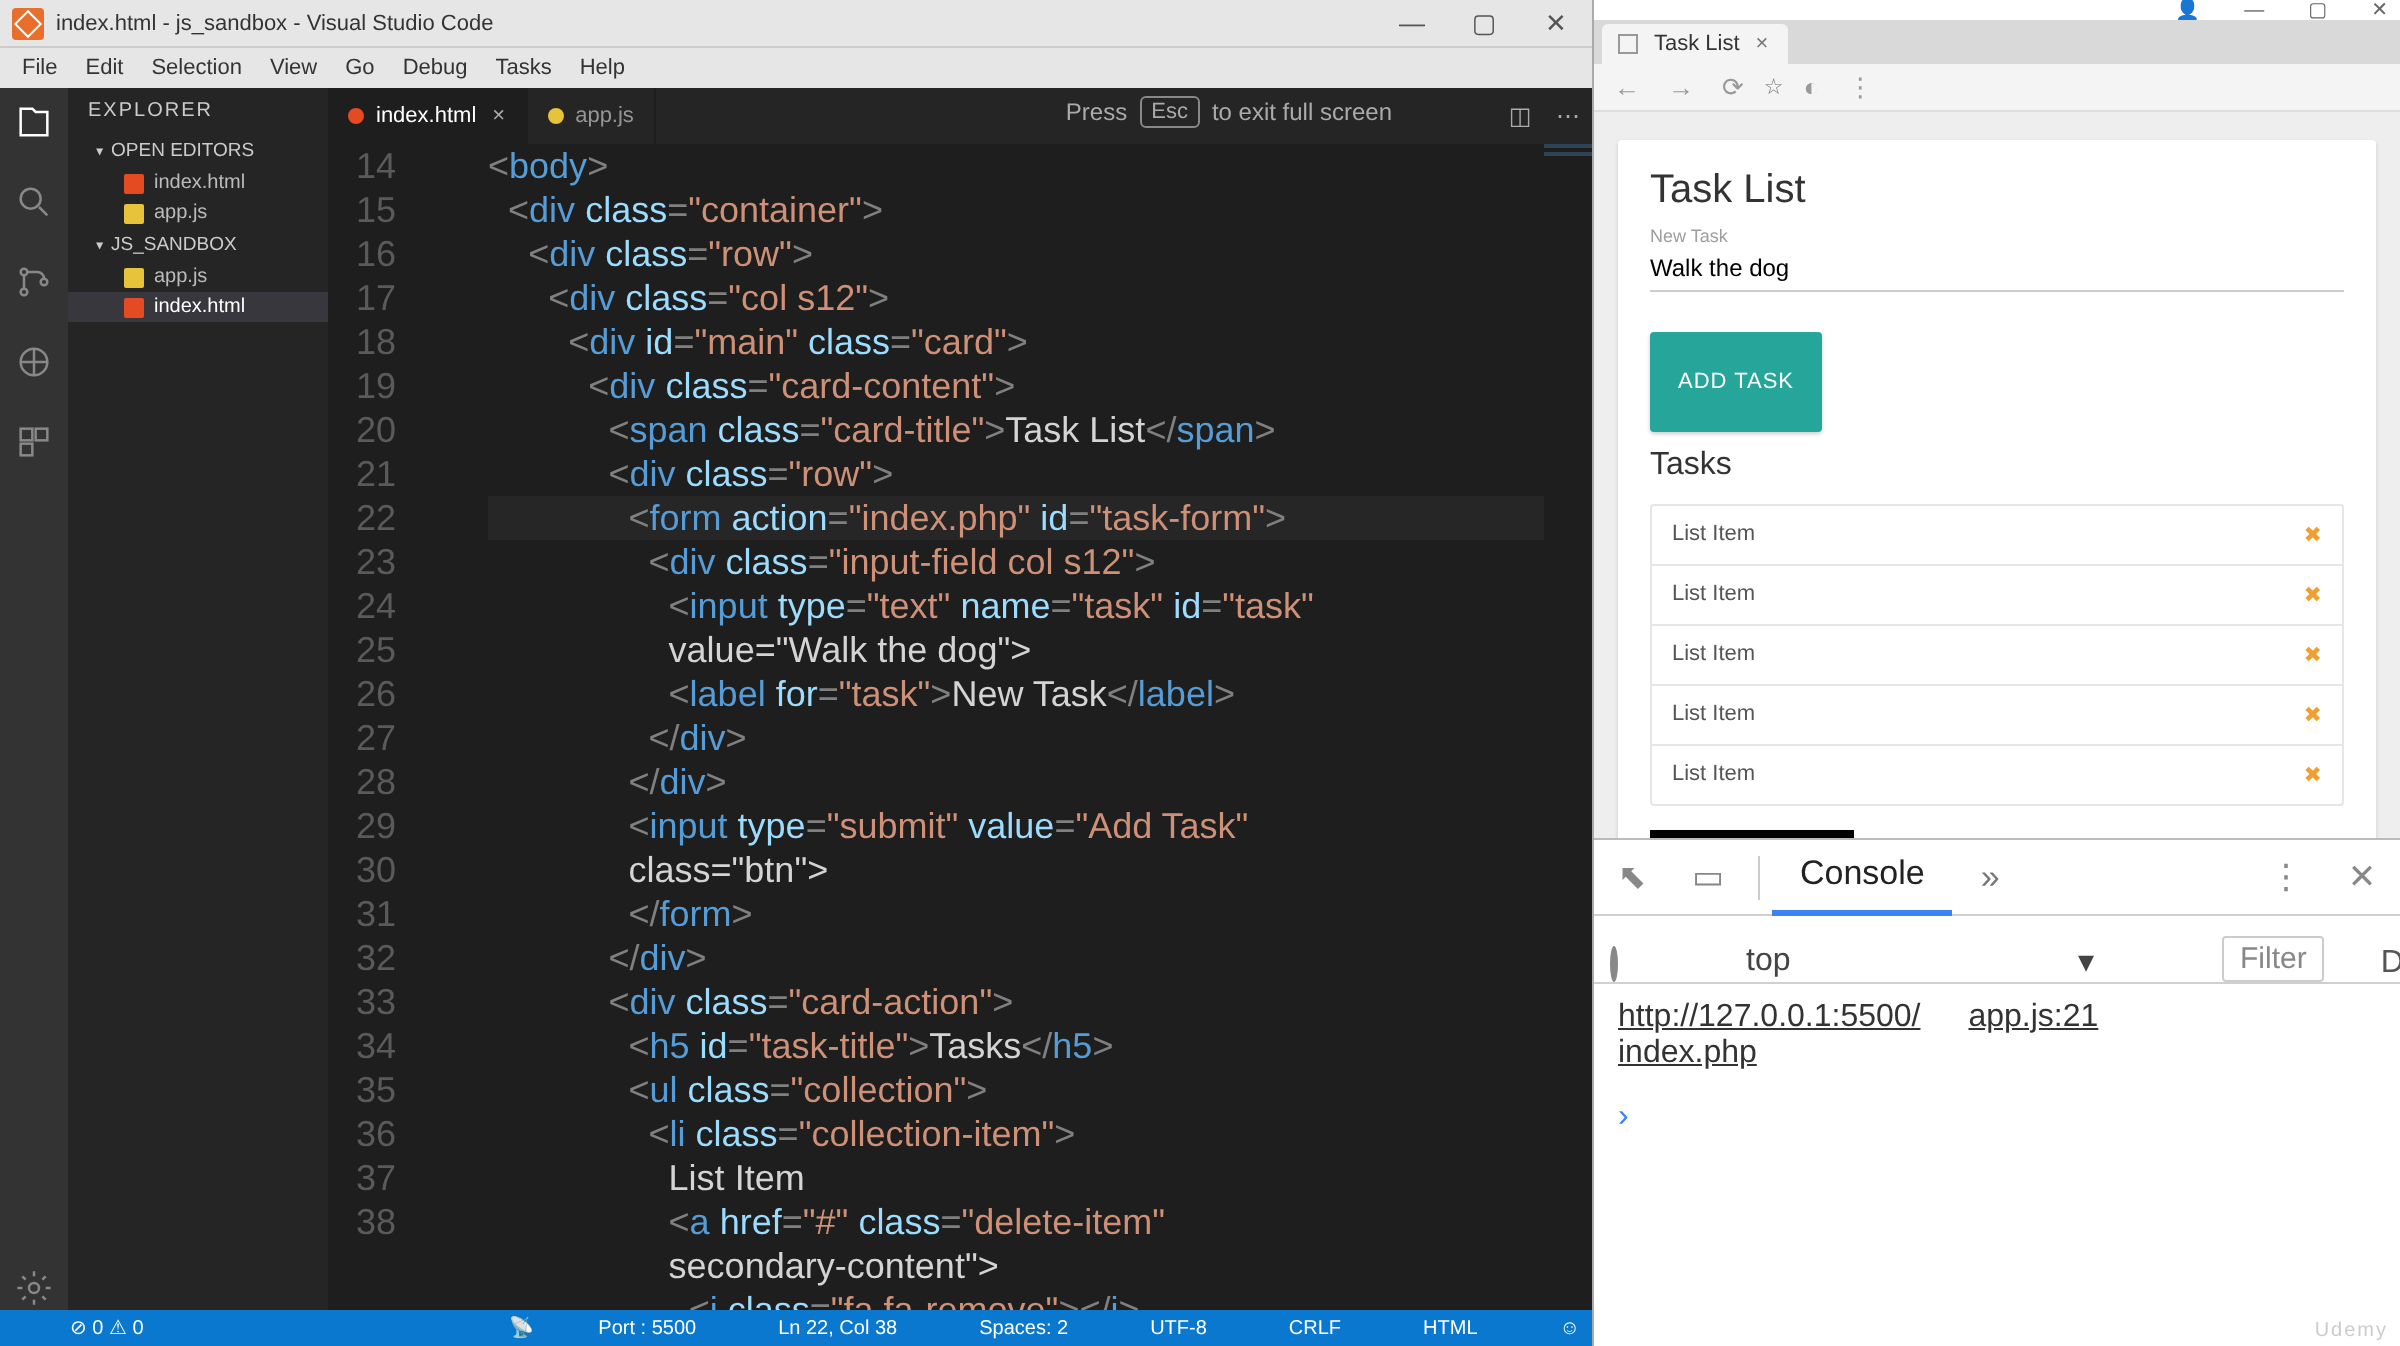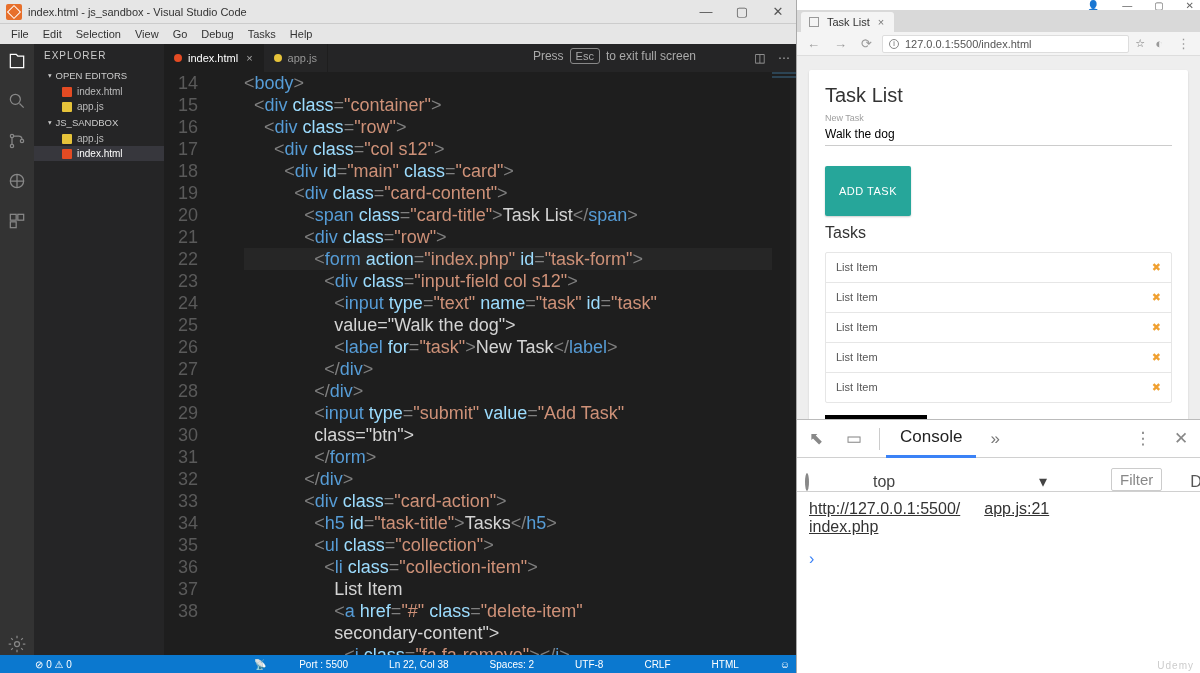--- a/index.html
+++ b/index.html
@@ -296,24 +296,20 @@
     <div class="chr-tab">
       <span class="fav"></span>
       <span>Task List</span>
       <span class="x">×</span>
     </div>
   </div>
   <div class="chr-addr">
     <span class="nav">←</span>
     <span class="nav">→</span>
     <span class="nav">⟳</span>
-    <div class="omnibox">
-      <span class="info">i</span>
-      <span>127.0.0.1:5500/index.html</span>
-    </div>
     <span class="star">☆</span>
     <span class="nav">◐</span>
     <span class="nav">⋮</span>
   </div>
 
   <div class="viewport">
     <div class="card">
       <h2>Task List</h2>
       <div class="lbl">New Task</div>
       <input class="inp" value="Walk the dog" style="">

